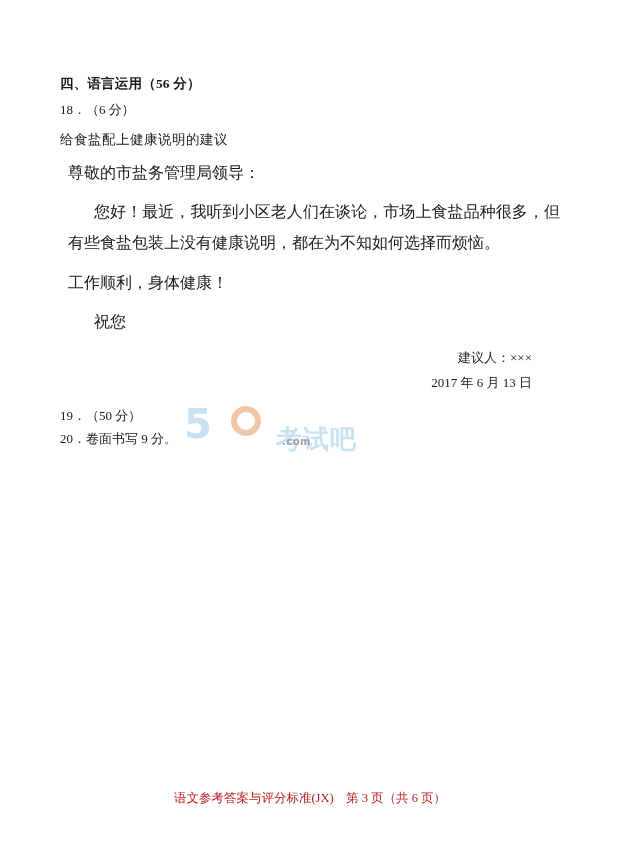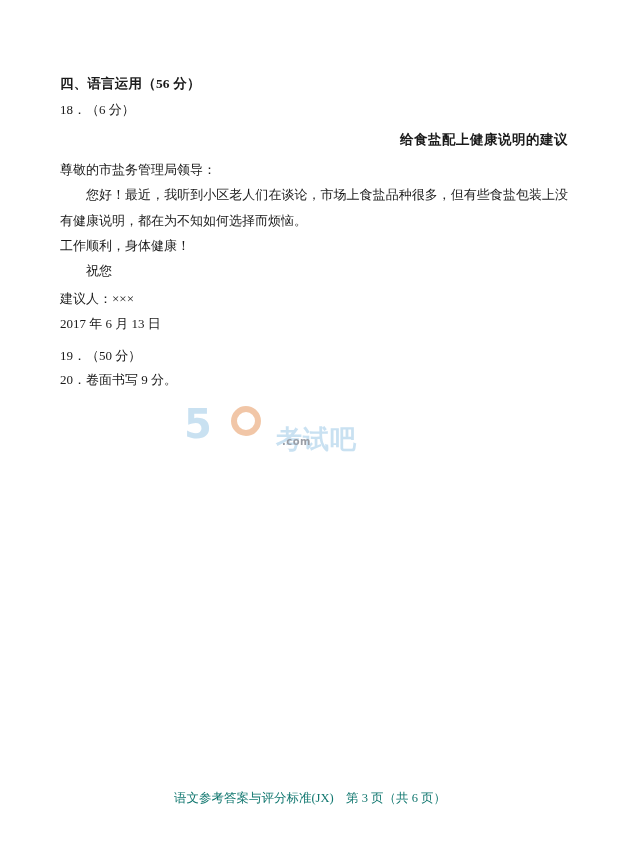--- a/index.html
+++ b/index.html
@@ -34,40 +34,41 @@
     letter-spacing: 0.2px;
     margin: 0 0 6px 0;
     line-height: 1.5;
   }
   .q-line {
     font-size: 13px;
     line-height: 1.6;
     margin: 0 0 2px 0;
   }
   .letter-title {
-    text-align: right;
+    text-align: left;
     font-size: 13.5px;
-    font-weight: bold;
+    font-weight: normal;
     margin: 10px 0 8px 0;
     letter-spacing: 0.5px;
   }
   .para {
-    font-size: 13px;
+    font-size: 16px;
     line-height: 1.95;
-    margin: 0;
+    margin: 8px;
     text-align: justify;
     text-justify: inter-ideograph;
   }
   .indent2 {
     text-indent: 26px;
   }
   .sign-block {
     margin-top: 2px;
     font-size: 13px;
     line-height: 1.95;
+    text-align: right;
     padding-right: 36px;
   }
   .sign-line {
     display: block;
   }
   .tail-lines {
     margin-top: 10px;
   }
   .tail-lines .q-line {
     margin-bottom: 3px;
@@ -123,21 +124,21 @@
     color: #0f172a;
     letter-spacing: 0.5px;
   }
   .footer {
     position: absolute;
     left: 0;
     top: 790px;
     width: 620px;
     text-align: center;
     font-size: 12.5px;
-    color: #0f766e;
+    color: #b91c1c;
   }
 </style>
 </head>
 <body>
 
 <div class="page">
 
   <div class="content">
 
     <div class="section-heading">四、语言运用（56 分）</div>

